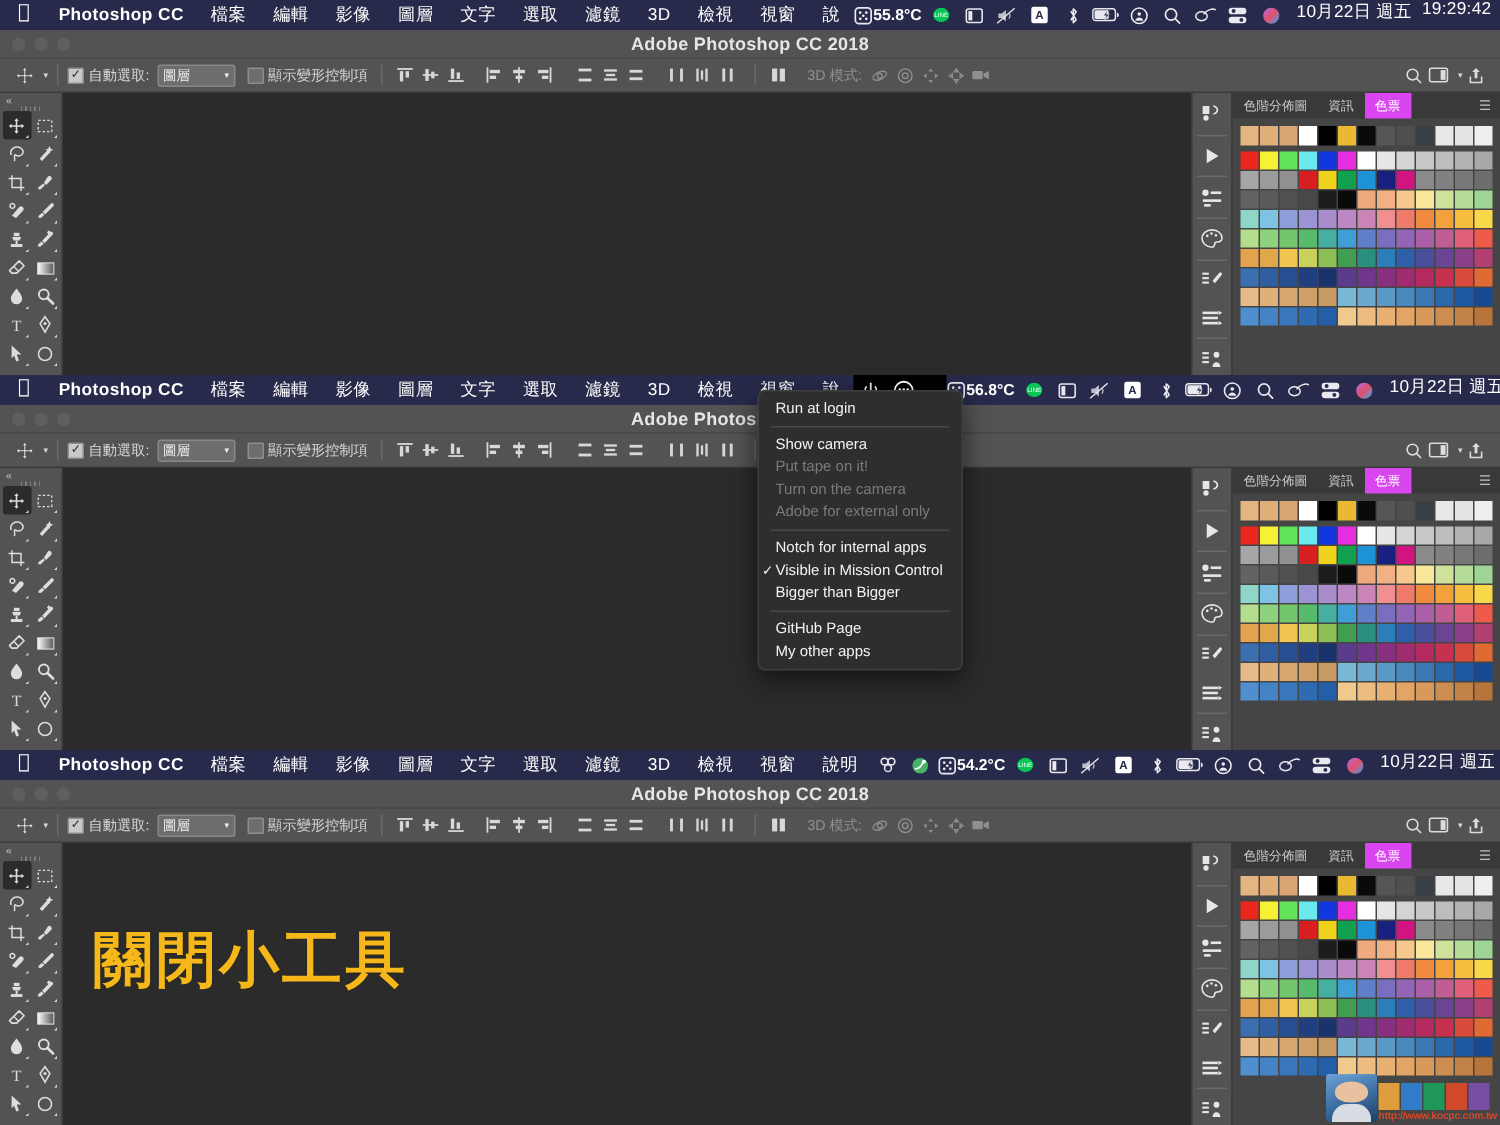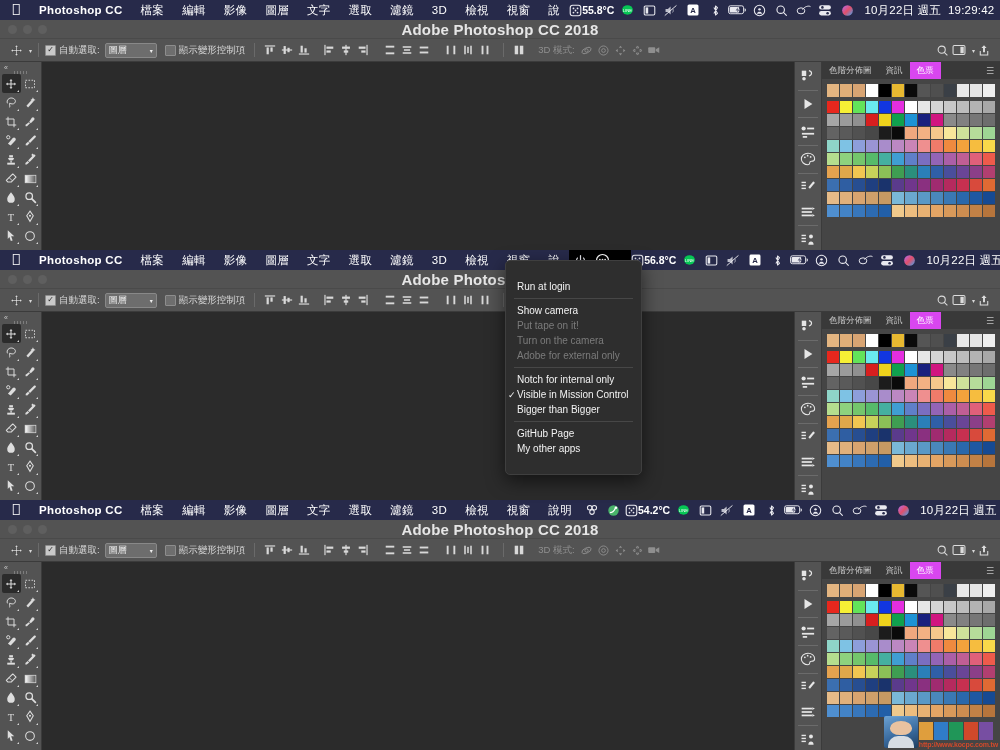--- a/index.html
+++ b/index.html
@@ -23,21 +23,21 @@
     background:#272a4a;
     display:flex;align-items:center;
     color:#fff;font-size:11.5px;
     box-sizing:border-box;
   }
   .mb-left{display:flex;align-items:center;height:20px;padding-left:6px;flex:0 0 auto;}
   .mb-item{padding:0 9px;line-height:20px;white-space:nowrap;letter-spacing:.3px;}
   .mb-item.apple{padding:0 10px 0 6px;font-size:13px;position:relative;top:-1px;}
   .mb-item.strong{font-weight:bold;}
   .mb-spacer{flex:1 1 auto;}
-  .mb-right{display:flex;align-items:center;height:20px;padding-right:7px;gap:0px;flex:0 0 auto;}
+  .mb-right{display:flex;height:20px;padding-right:7px;gap:0px;flex:0 0 auto;}
   .mb-icon{
     width:22px;height:20px;display:flex;align-items:center;justify-content:center;
     font-size:11px;color:#e9e9ef;
   }
   .mb-temp{display:flex;align-items:center;font-size:10.5px;font-weight:bold;letter-spacing:0;margin-right:2px;}
   .mb-clock{font-size:11.5px;padding-left:6px;white-space:nowrap;letter-spacing:.2px;}
   .mb-date{padding-right:7px;}
   .menulet-black{background:#000;width:96px;height:20px;display:flex;align-items:center;justify-content:flex-end;}
 
   
@@ -46,21 +46,21 @@
   
   .applelogo{font-family:"DejaVu Sans",sans-serif;}
   .titlebar{
     height:18px;background:#535353;display:flex;align-items:center;position:relative;
     border-bottom:1px solid #4a4a4a;
   }
   .lights{display:flex;gap:6px;padding-left:8px;}
   .light{width:9px;height:9px;border-radius:50%;background:#5f5f5f;}
   .wintitle{
     position:absolute;left:0;right:0;text-align:center;color:#e6e6e6;
-    font-size:15px;font-weight:bold;letter-spacing:.2px;
+    font-size:12px;font-weight:bold;letter-spacing:.2px;
   }
   .optionsbar{
     height:22px;background:#535353;display:flex;align-items:center;
     border-bottom:1px solid #3b3b3b;color:#d8d8d8;font-size:9.5px;
   }
   .ob-group{display:flex;align-items:center;height:22px;}
   .ob-sep{width:1px;height:14px;background:#6a6a6a;margin:0 6px;}
   .ob-btn{width:17px;height:17px;display:flex;align-items:center;justify-content:center;}
   .ob-label{padding:0 3px;white-space:nowrap;}
   .ob-check{
@@ -126,21 +126,21 @@
     font-size:40px;letter-spacing:2px;line-height:1;
     font-family:"Liberation Sans","DejaVu Sans",sans-serif;
     text-shadow:0 0 1px rgba(0,0,0,.4);
     white-space:nowrap;pointer-events:none;
   }
 
   
   .dropdown{
     position:absolute;left:505px;top:260px;width:135px;
     background:#2e2e2e;border:1px solid #3f3f3f;border-radius:5px;
-    padding:18px 0;box-shadow:0 6px 18px rgba(0,0,0,.55);
+    padding:4px 0;box-shadow:0 6px 18px rgba(0,0,0,.55);
     font-size:10px;color:#f2f2f2;z-index:40;
   }
   .dd-item{height:15px;display:flex;align-items:center;padding:0 9px 0 9px;white-space:nowrap;}
   .dd-item .tick{width:9px;display:inline-block;margin-left:-7px;font-size:9px;}
   .dd-item.disabled{color:#7b7b7b;}
   .dd-sep{height:1px;background:#474747;margin:4px 8px;}
 
   
   .watermark{
     position:absolute;right:2px;bottom:2px;display:flex;align-items:flex-end;
@@ -2065,20 +2065,21 @@
             <i style="background: rgb(232, 177, 114);"></i>
             <i style="background: rgb(227, 165, 101);"></i>
             <i style="background: rgb(216, 153, 90);"></i>
             <i style="background: rgb(205, 141, 80);"></i>
             <i style="background: rgb(194, 129, 70);"></i>
             <i style="background: rgb(183, 117, 60);"></i>
           </div>
       </div>
     </div>
 
+    <div class="annot" style="left:62px;top:120px;">關閉小工具</div>
   </div>
 
   <div class="dropdown">
       <div class="dd-item">
         <span class="tick"></span>
         <span>Run at login</span>
       </div>
       <div class="dd-sep"></div>
       <div class="dd-item">
         <span class="tick"></span>
@@ -2092,21 +2093,21 @@
         <span class="tick"></span>
         <span>Turn on the camera</span>
       </div>
       <div class="dd-item disabled">
         <span class="tick"></span>
         <span>Adobe for external only</span>
       </div>
       <div class="dd-sep"></div>
       <div class="dd-item">
         <span class="tick"></span>
-        <span>Notch for internal only</span>
+        <span>Notch for internal apps</span>
       </div>
       <div class="dd-item">
         <span class="tick">✓</span>
         <span>Visible in Mission Control</span>
       </div>
       <div class="dd-item">
         <span class="tick"></span>
         <span>Bigger than Bigger</span>
       </div>
       <div class="dd-sep"></div>

